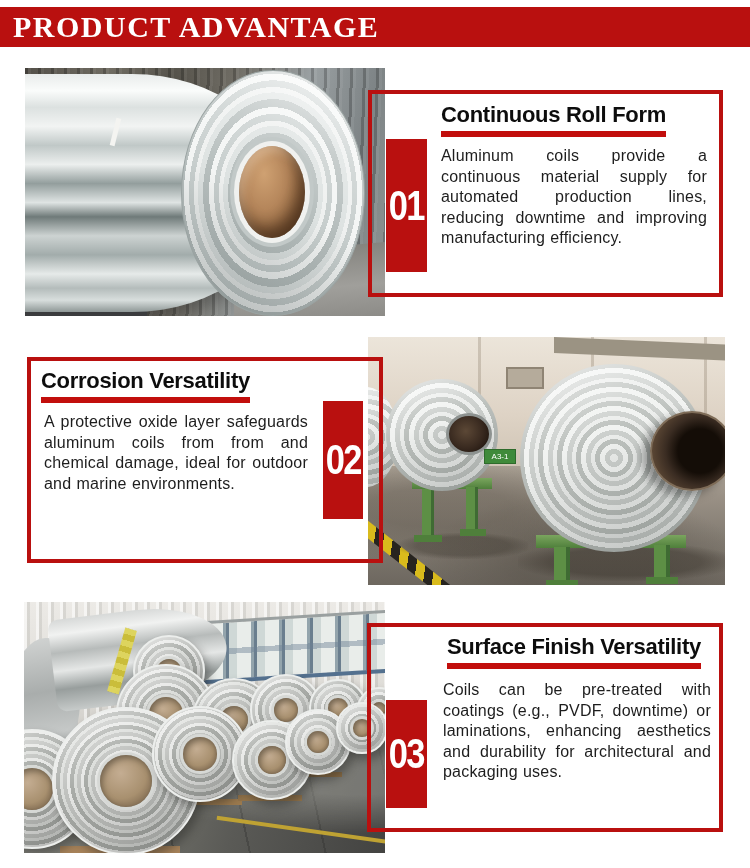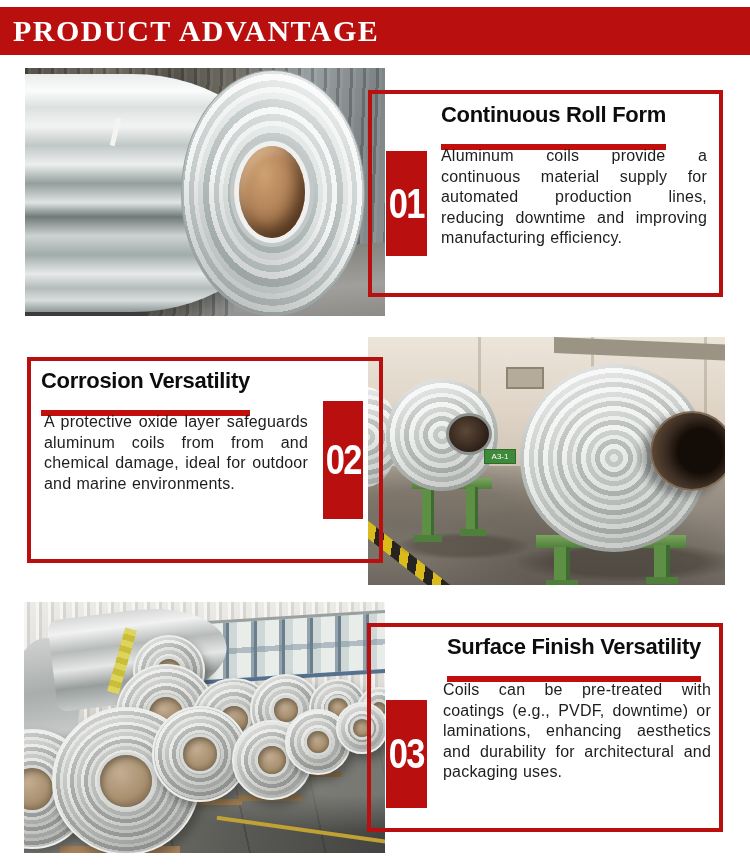--- a/index.html
+++ b/index.html
@@ -9,36 +9,36 @@
     --body-color:#1d1d1d;
     --number-color:#ffffff;
     --page-bg:#ffffff;
   }
   html,body{margin:0;padding:0;background:#fff;}
   .page{position:relative;width:750px;height:868px;background:var(--page-bg);
         font-family:"Liberation Sans",sans-serif;overflow:hidden;}
   .abs{position:absolute;}
 
   
-  .banner{position:absolute;left:0;top:7px;width:750px;height:48px;
+  .banner{position:absolute;left:0;top:7px;width:750px;height:40px;
           background:var(--brand-red);display:flex;align-items:center;z-index:4;}
   .banner h1{margin:0;padding-left:13px;font-family:"Liberation Serif",serif;
              font-size:30px;font-weight:700;letter-spacing:1.5px;color:#fff;white-space:nowrap;}
 
   
   .photo{position:absolute;overflow:hidden;z-index:1;background:#9a9a96;}
   .outline-box{position:absolute;z-index:2;border:4px solid var(--brand-red);
                background:transparent;box-sizing:border-box;}
   .num-block{position:absolute;z-index:3;background:var(--brand-red);
              display:flex;align-items:center;justify-content:center;}
   .num-block .num{color:var(--number-color);font-size:42px;font-weight:700;
                   letter-spacing:-2px;transform:scaleX(.82);}
   .sec-title{position:absolute;z-index:2;margin:0;font-size:22px;font-weight:600;
              letter-spacing:-.3px;color:var(--title-color);line-height:24px;white-space:nowrap;}
-  .sec-title .tspan{display:inline-block;padding-bottom:17px;
+  .sec-title .tspan{display:inline-block;padding-bottom:4px;
                     border-bottom:6px solid var(--underline-red);}
   .sec-body{position:absolute;z-index:2;margin:0;font-size:16px;line-height:20.5px;
             letter-spacing:.2px;word-spacing:.6px;color:var(--body-color);
             text-align:justify;text-align-last:left;}
 
   
   .c3{position:absolute;border-radius:50%;border:2px solid #eceeec;
       box-shadow:4px 6px 10px rgba(30,30,28,.4);
       background:linear-gradient(150deg,rgba(255,255,255,.65),rgba(255,255,255,0) 40%,rgba(60,60,58,.25) 85%),
                  repeating-radial-gradient(circle at 50% 50%,#e6e7e5 0 3px,#c0c2bf 3px 7px,#dadcd9 7px 10px,#a9aca8 10px 14px);}
@@ -67,21 +67,21 @@
       <div class="abs" style="inset:0;background:linear-gradient(104deg,#55514a 0%,#726e64 20%,#57544c 36%,#6f6c64 50%,#9aa0a2 68%,#7e8486 84%,#8e9492 100%)"></div>
       <div class="abs" style="inset:0;background:repeating-linear-gradient(92deg,rgba(0,0,0,.20) 0 3px,rgba(255,255,255,.06) 3px 6px,transparent 6px 13px)"></div>
       <div class="abs" style="left:58%;right:0;bottom:0;height:30%;background:linear-gradient(180deg,#85847f,#a09f9b 55%,#8c8b87);transform:skewY(-5deg);transform-origin:right bottom"></div>
       <div class="abs" style="left:0;bottom:0;width:34%;height:10%;background:#46474a"></div>
       <div class="abs" style="left:-46px;top:6px;width:306px;height:238px;border-radius:0 50% 50% 0/0 50% 50% 0;background:linear-gradient(180deg,#e9eceb 0%,#fafcfb 7%,#dce1e0 14%,#f2f4f3 22%,#c0c8c7 30%,#ecefee 38%,#939e9d 46%,#dfe4e3 54%,#6f7a79 60%,#cdd3d2 68%,#a2acab 76%,#e6eae9 84%,#b4bcbb 90%,#d8dedd 95%,#8e9796 100%);box-shadow:0 10px 16px rgba(35,35,33,.35)"></div>
       <div class="abs" style="left:88px;top:50px;width:5px;height:28px;background:#f4f4f1;transform:rotate(14deg)"></div>
       <div class="abs" style="left:156px;top:2px;width:182px;height:244px;border-radius:50%;border:1px solid #9aa3a2;background:linear-gradient(205deg,rgba(255,255,255,.85) 0%,rgba(255,255,255,.25) 30%,rgba(255,255,255,0) 52%,rgba(66,76,76,.30) 90%),repeating-radial-gradient(ellipse 50% 50% at 50% 50%,#eef0ef 0 4px,#c7cecd 4px 9px,#f3f5f4 9px 14px,#b6bebd 14px 20px,#dde2e1 20px 25px)"></div>
       <div class="abs" style="left:214px;top:78px;width:66px;height:92px;border-radius:50%;background:radial-gradient(ellipse at 38% 30%,#cfa172 0%,#b4855a 40%,#8a613c 72%,#5f3f26 100%);box-shadow:0 0 0 5px #f0f1ef,0 0 0 9px #c2c9c8,inset -6px -10px 14px rgba(45,26,12,.55),inset 4px 6px 9px rgba(255,235,210,.35)"></div>
     </div>
     <div class="outline-box" style="left:368px;top:90px;width:355px;height:207px"></div>
-    <div class="num-block" style="left:386px;top:151px;width:41px;height:105px">
+    <div class="num-block" style="left:386px;top:139px;width:41px;height:133px">
       <span class="num">01</span>
     </div>
     <h2 class="sec-title" style="left:441px;top:103px">
       <span class="tspan">Continuous Roll Form</span>
     </h2>
     <p class="sec-body" style="left:441px;top:146px;width:266px">Aluminum coils provide a continuous material supply for automated production lines, reducing downtime and improving manufacturing efficiency.</p>
   </section>
 
   <section>
     <div class="photo" style="left:368px;top:337px;width:357px;height:248px">

